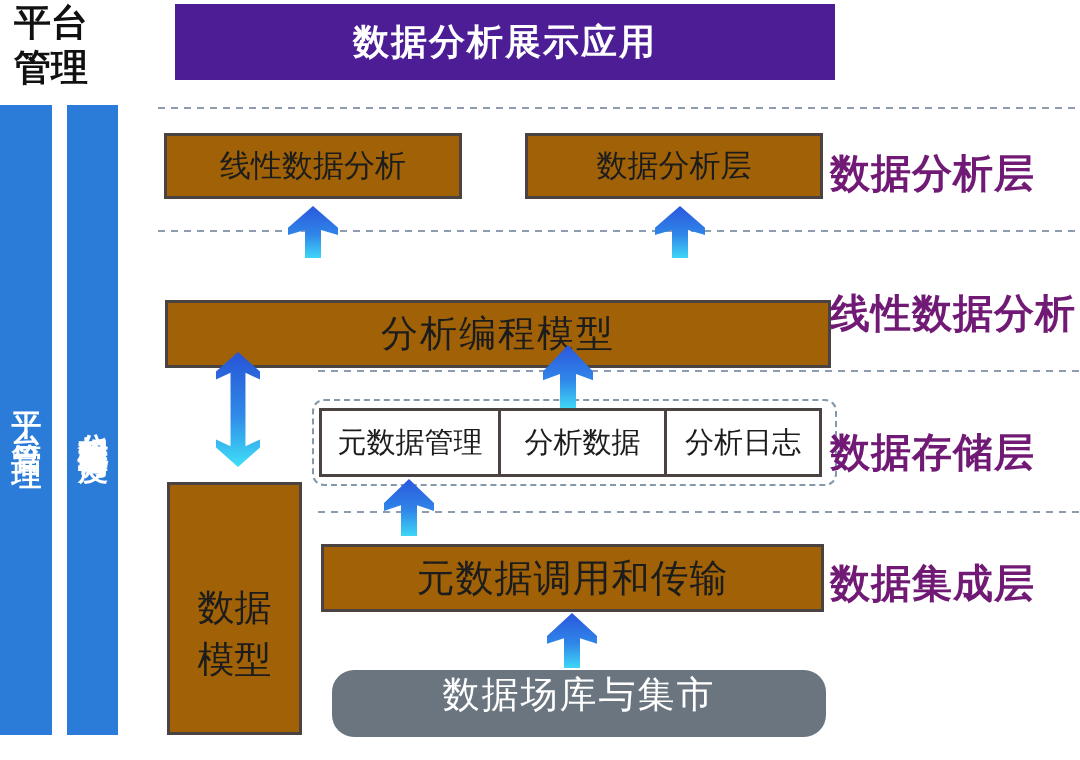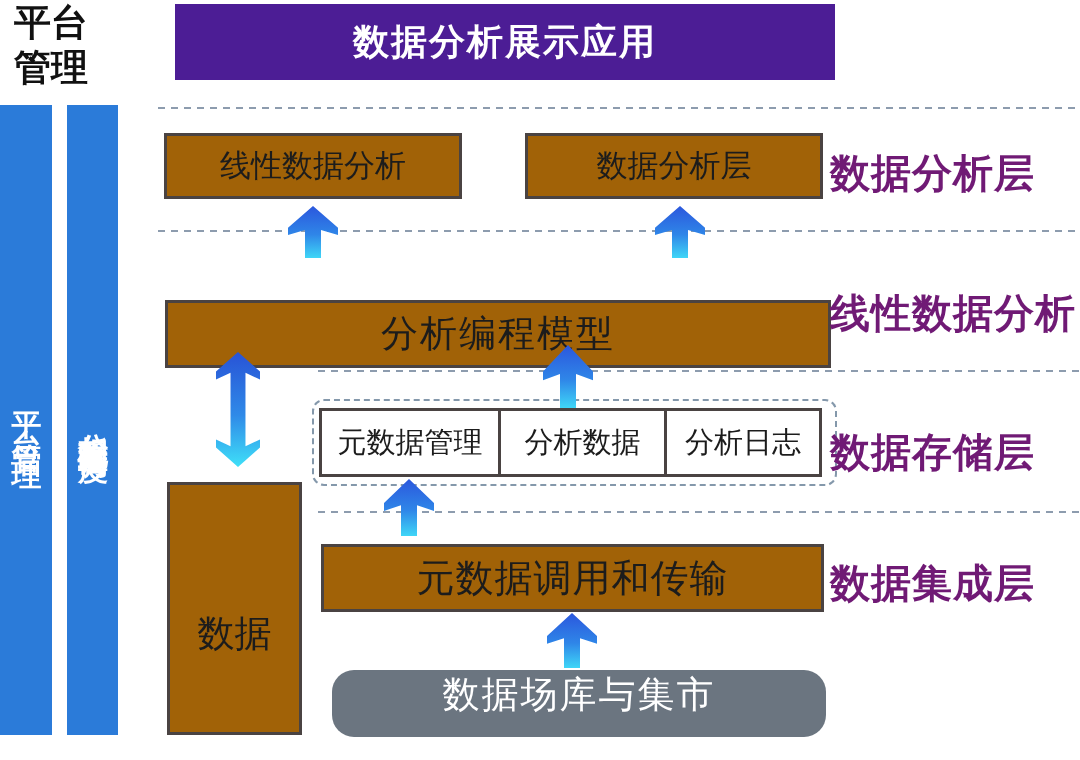--- a/index.html
+++ b/index.html
@@ -128,20 +128,21 @@
   <div class="cell cell2">分析数据</div>
   <div class="cell cell3">分析日志</div>
 </div>
 <div class="abs layer-label lab3">数据存储层</div>
 
 <div class="abs arrow-up arr4"></div>
 
 <div class="abs node box-datamodel">
   <div>
     <div>数据</div>
+    <div>模型</div>
   </div>
 </div>
 
 <div class="abs node box-meta">
   <span>元数据调用和传输</span>
 </div>
 <div class="abs layer-label lab4">数据集成层</div>
 
 <div class="abs arrow-up arr5"></div>
 

